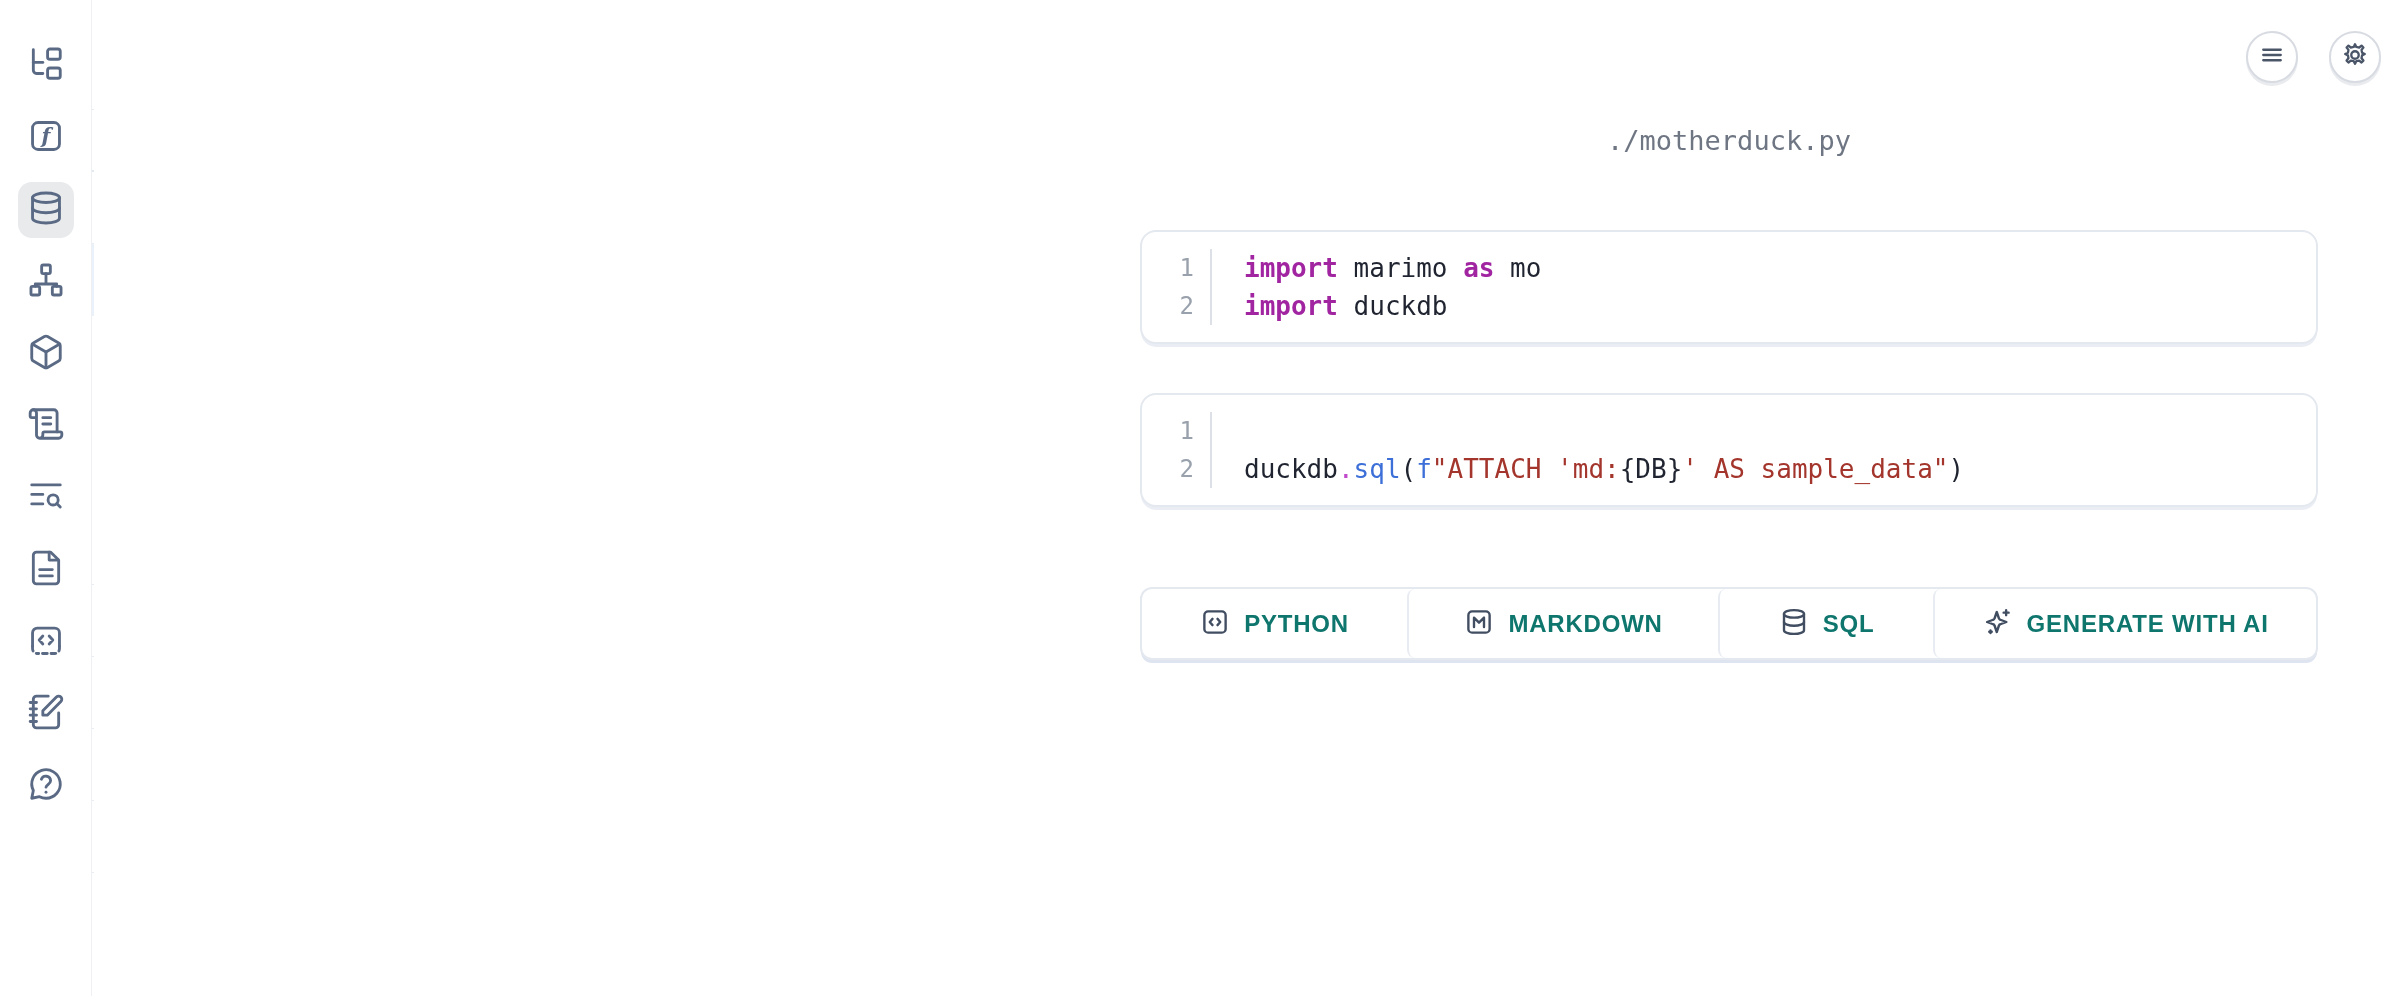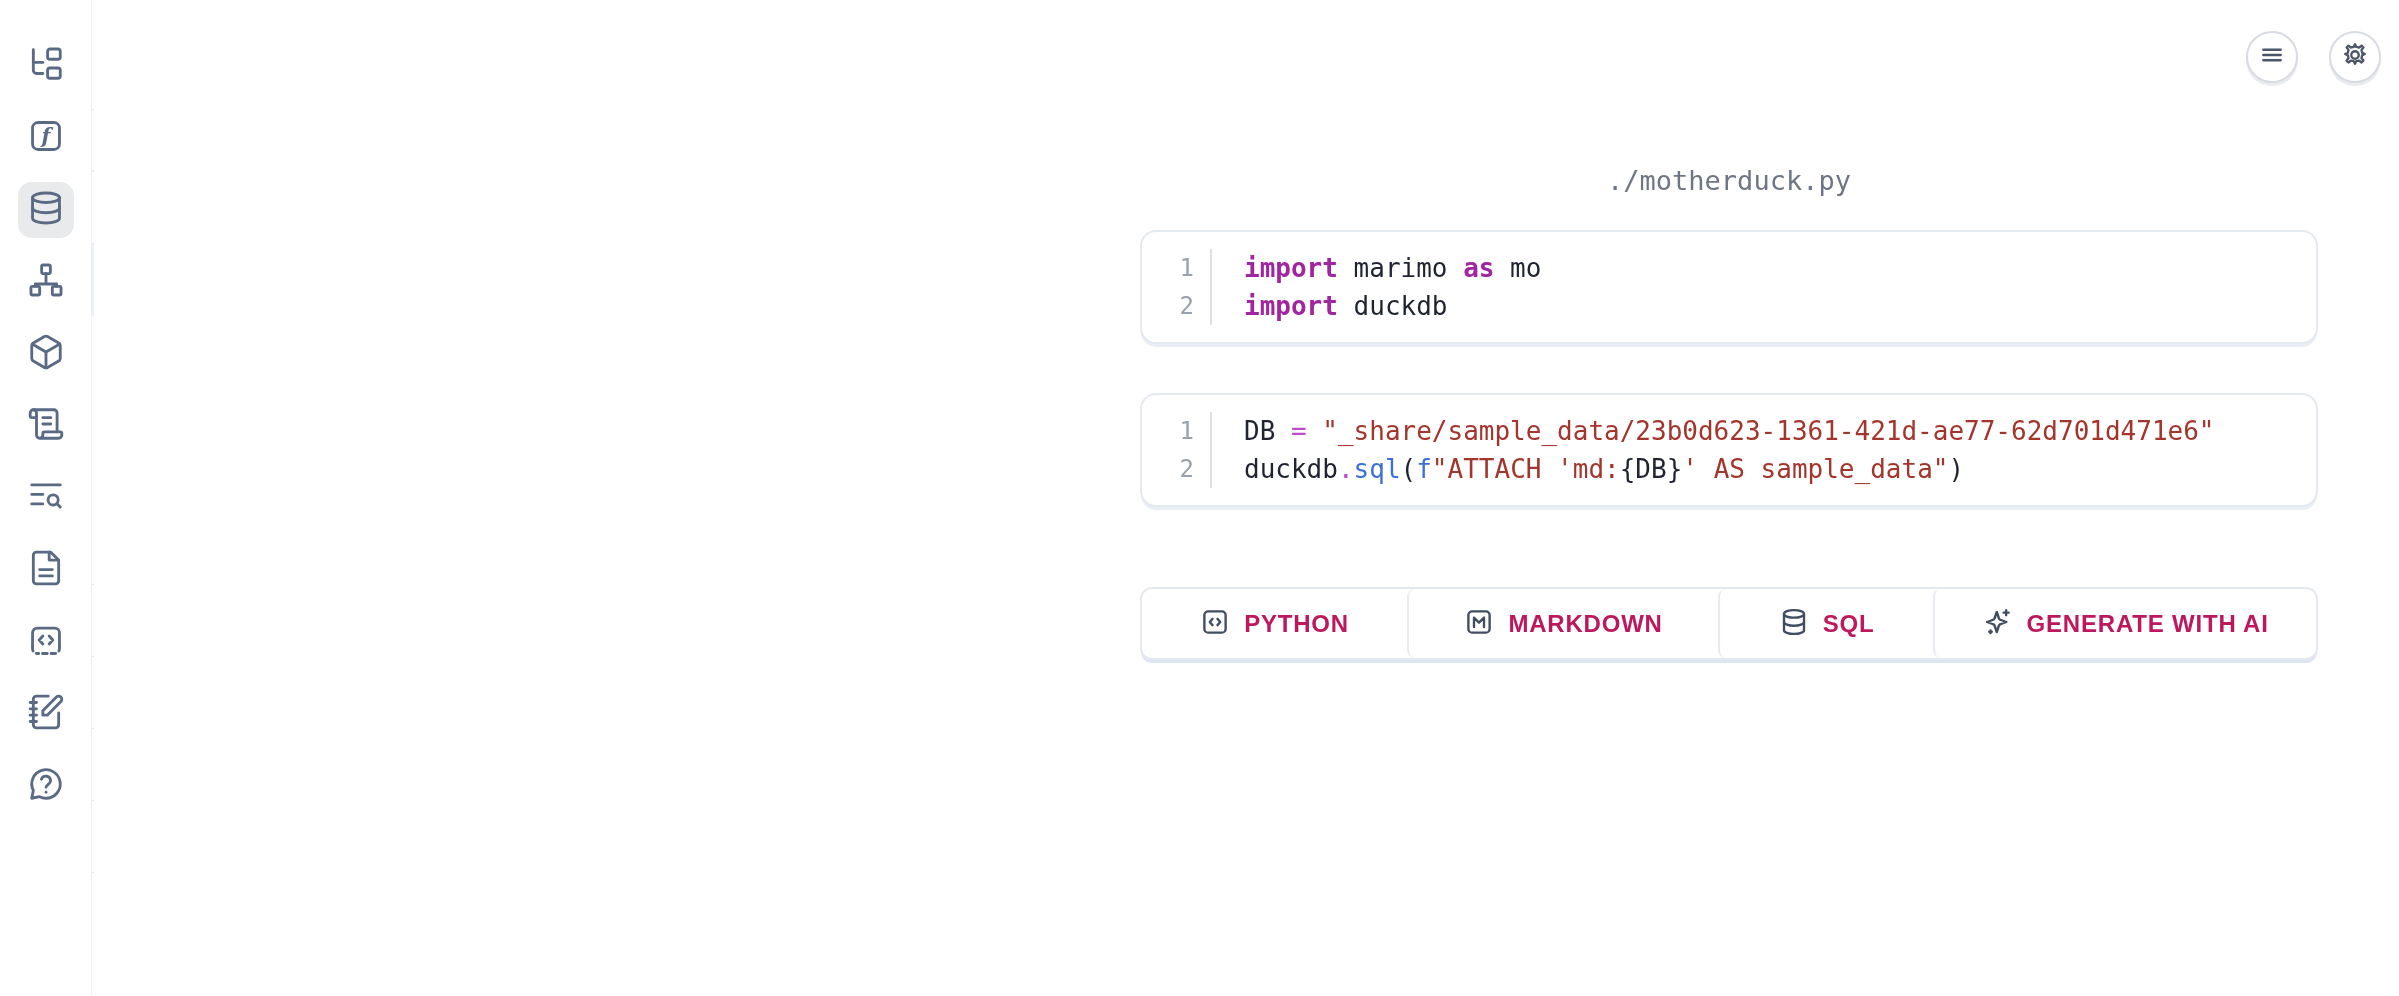--- a/index.html
+++ b/index.html
@@ -68,21 +68,21 @@
                background:#fff; border:2px solid #D8DCE2;
                box-shadow:0 3px 0 #E9EBEF; display:flex; align-items:center;
                justify-content:center; cursor:pointer; }
   .round-btn svg { width:28px; height:28px; stroke:#4A5568; fill:none;
                    stroke-width:2; stroke-linecap:round; stroke-linejoin:round; }
   #menuBtn { left:2152px; top:31px; }   
   #gearBtn { left:2235px; top:31px; }   
 
   .filename { position:absolute; left:1046px; top:125px; width:1178px;
               text-align:center; font-family:"DejaVu Sans Mono",monospace;
-              font-size:27px; color:#6F7683;margin-top:40px; }
+              font-size:27px; color:#6F7683; }
 
   .cell { position:absolute; left:1046px; width:1178px; background:#fff;
           border:2px solid #E4E8EF; border-radius:16px; padding:17px 0;
           box-shadow:0 4px 0 -1px #EAEEF4; }
   #cell1 { top:230px; }
   #cell2 { top:393px; }
   .code-line { display:flex; line-height:38px;
                font-family:"DejaVu Sans Mono",monospace; font-size:26px; }
   .gutter { width:70px; flex:0 0 auto; text-align:right; padding-right:16px;
             color:#99A1AC; border-right:2px solid #DDE0E6; font-size:24px; }
@@ -94,21 +94,21 @@
   .tok-plain { color:#1F2430; }
 
   .addbar { position:absolute; left:1046px; top:587px; width:1178px; height:73px;
             background:#fff; border:2px solid #E4E8EF; border-radius:12px;
             box-shadow:0 4px 0 -1px #DFE5F0; display:flex; overflow:hidden; }
   .seg { display:flex; align-items:center; justify-content:center; gap:14px;
          cursor:pointer; height:100%; }
   .seg + .seg { border-left:2px solid #E8ECF2;border-radius:8px; }
   .seg svg { width:30px; height:30px; stroke:#414D61; fill:none;
              stroke-width:1.9; stroke-linecap:round; stroke-linejoin:round; flex:0 0 auto; }
-  .seg-label { font-size:24px; font-weight:700; color:#be185d; letter-spacing:.8px; }
+  .seg-label { font-size:24px; font-weight:700; color:#0f766e; letter-spacing:.8px; }
   .seg-python   { width:266px; }
   .seg-markdown { width:312px; }
   .seg-sql      { width:216px; }
   .seg-ai       { width:384px; }
 </style>
 </head>
 <body>
 
 <div class="screen">
 
@@ -316,21 +316,20 @@
       </div>
       <div class="code-line">
         <span class="gutter">2</span>
         <span class="code-text"><span class="tok-kw">import</span><span class="tok-plain"> duckdb</span></span>
       </div>
     </div>
 
     <div class="cell" id="cell2">
       <div class="code-line">
         <span class="gutter">1</span>
-        <span class="code-text"><span class="tok-plain">DB </span><span class="tok-op">=</span><span class="tok-plain"> </span><span class="tok-str">"_share/sample_data/23b0d623-1361-421d-ae77-62d701d471e6"</span></span>
       </div>
       <div class="code-line">
         <span class="gutter">2</span>
         <span class="code-text"><span class="tok-plain">duckdb</span><span class="tok-op">.</span><span class="tok-fn">sql</span><span class="tok-plain">(</span><span class="tok-fn">f</span><span class="tok-str">"ATTACH 'md:</span><span class="tok-plain">{DB}</span><span class="tok-str">' AS sample_data"</span><span class="tok-plain">)</span></span>
       </div>
     </div>
 
     <div class="addbar">
       <div class="seg seg-python">
         <span><svg viewBox="0 0 24 24">

